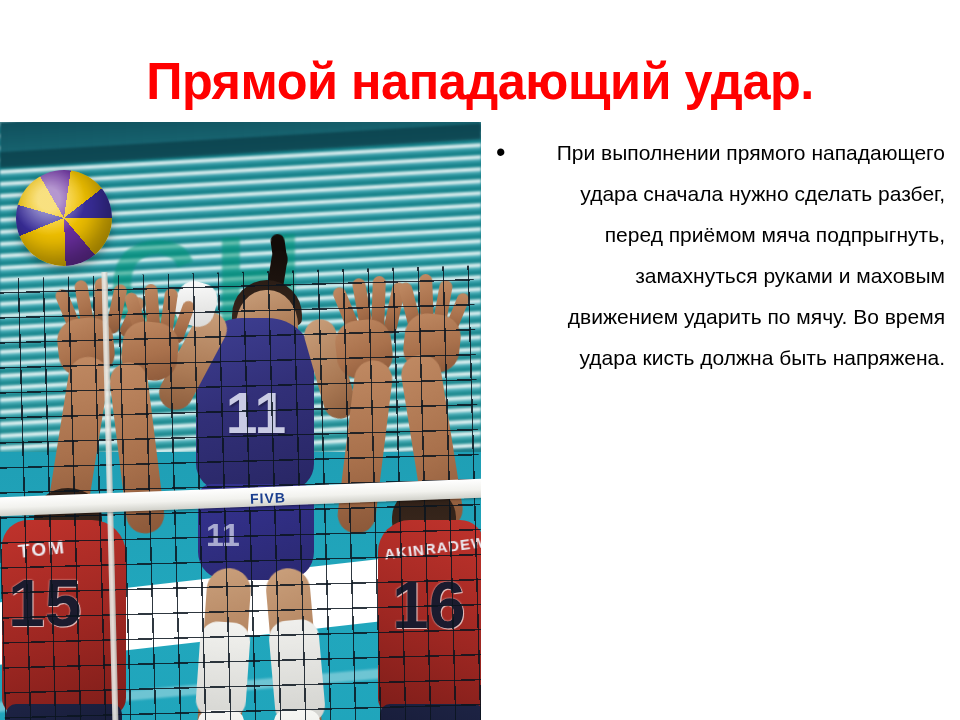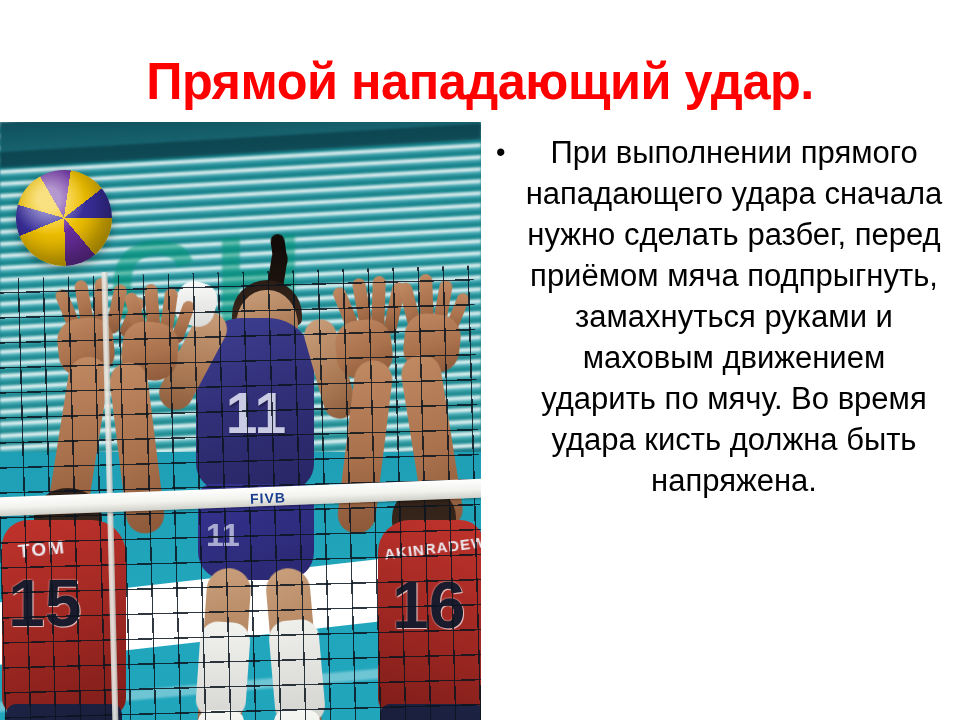--- a/index.html
+++ b/index.html
@@ -40,24 +40,24 @@
     color:#000;
     font-size:27px;
     line-height:41px;
     text-align:left;
     padding-left:3px;
     box-sizing:border-box;
   }
   .bullet-text{
     flex:1 1 auto;
     color:#000000;
-    font-size:31px;
+    font-size:21px;
     line-height:41px;
     font-family:"Liberation Sans", sans-serif;
-    text-align:center;
+    text-align:right;
     word-spacing:0px;
   }
 
   
   .photo{
     position:absolute;
     left:0; top:122px; width:481px; height:598px;
     overflow:hidden;
     background:#1d7f8c;
   }

